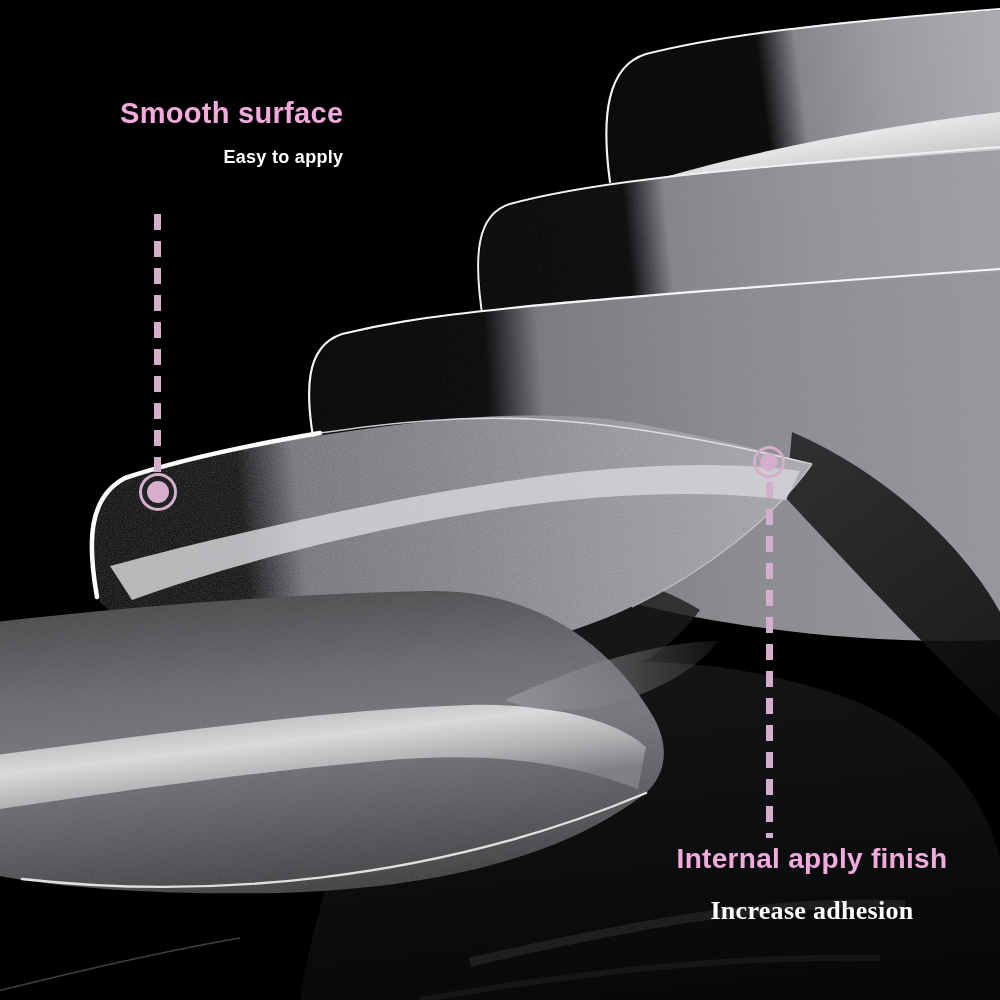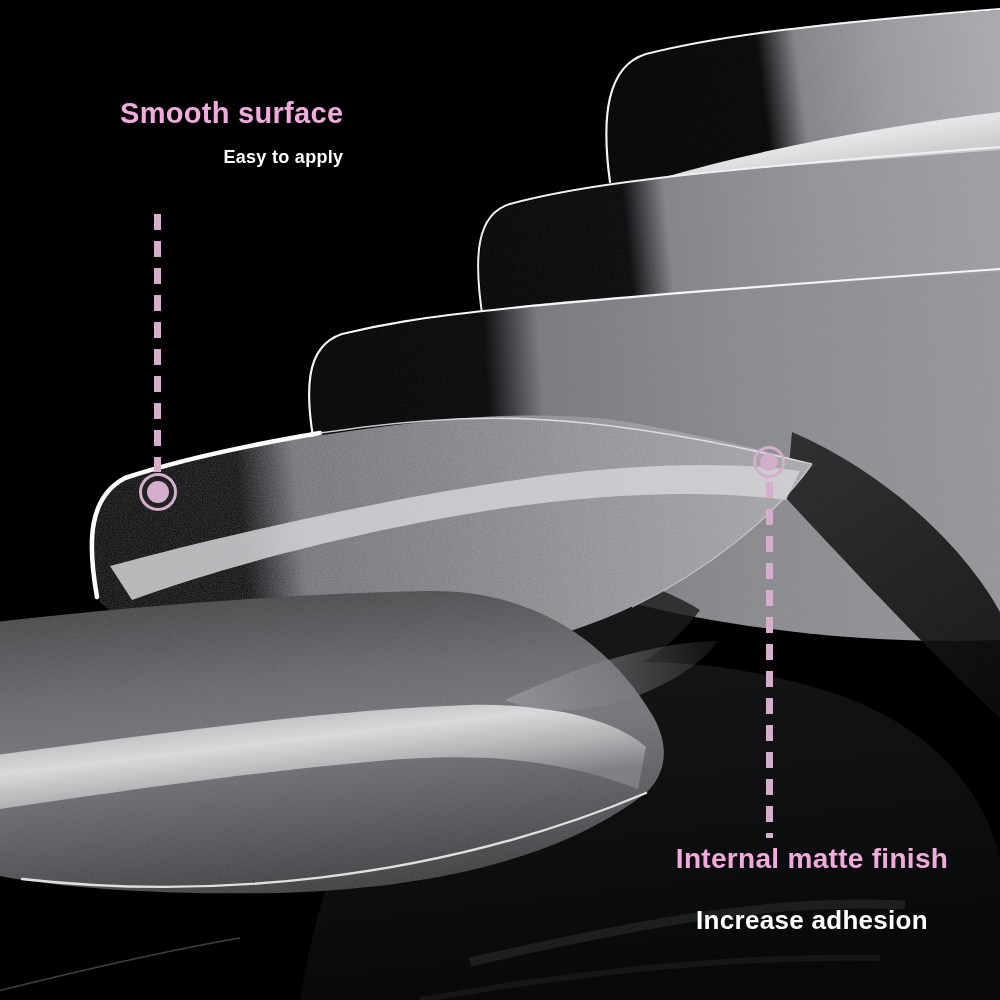--- a/index.html
+++ b/index.html
@@ -18,21 +18,21 @@
     white-space:nowrap;
   }
   .label-sub{
     color:var(--text-white,#fff);
     font-size:18px;font-weight:700;line-height:1.05;letter-spacing:.3px;
     margin-top:20px;white-space:nowrap;
   }
   .label-group.left{left:72px;top:98px;text-align:right;margin-left:48px;}
   .label-group.right{left:664px;top:844px;width:296px;text-align:center;}
   .label-group.right .label-title{font-size:28px;}
-  .label-group.right .label-sub{margin-top:34px;font-size:26px;}
+  .label-group.right .label-sub{margin-top:24px;font-size:26px;font-family:Liberation Serif, serif;}
 
   
   .dash-v{
     position:absolute;width:7px;z-index:4;
     background:repeating-linear-gradient(
       to bottom,
       var(--marker-pink,#d4aecb) 0 16px,
       transparent 16px 27px);
   }
   .dash-v.left{left:154px;top:214px;height:258px;}
@@ -194,17 +194,17 @@
   <div class="dash-v left"></div>
   <div class="marker left">
     <span class="dot"></span>
   </div>
 
   <div class="marker right">
     <span class="dot"></span>
   </div>
   <div class="dash-v right"></div>
   <div class="label-group right">
-    <div class="label-title">Internal matte finish</div>
+    <div class="label-title">Internal apply finish</div>
     <div class="label-sub">Increase adhesion</div>
   </div>
 
 </div>
 
 </body></html>

